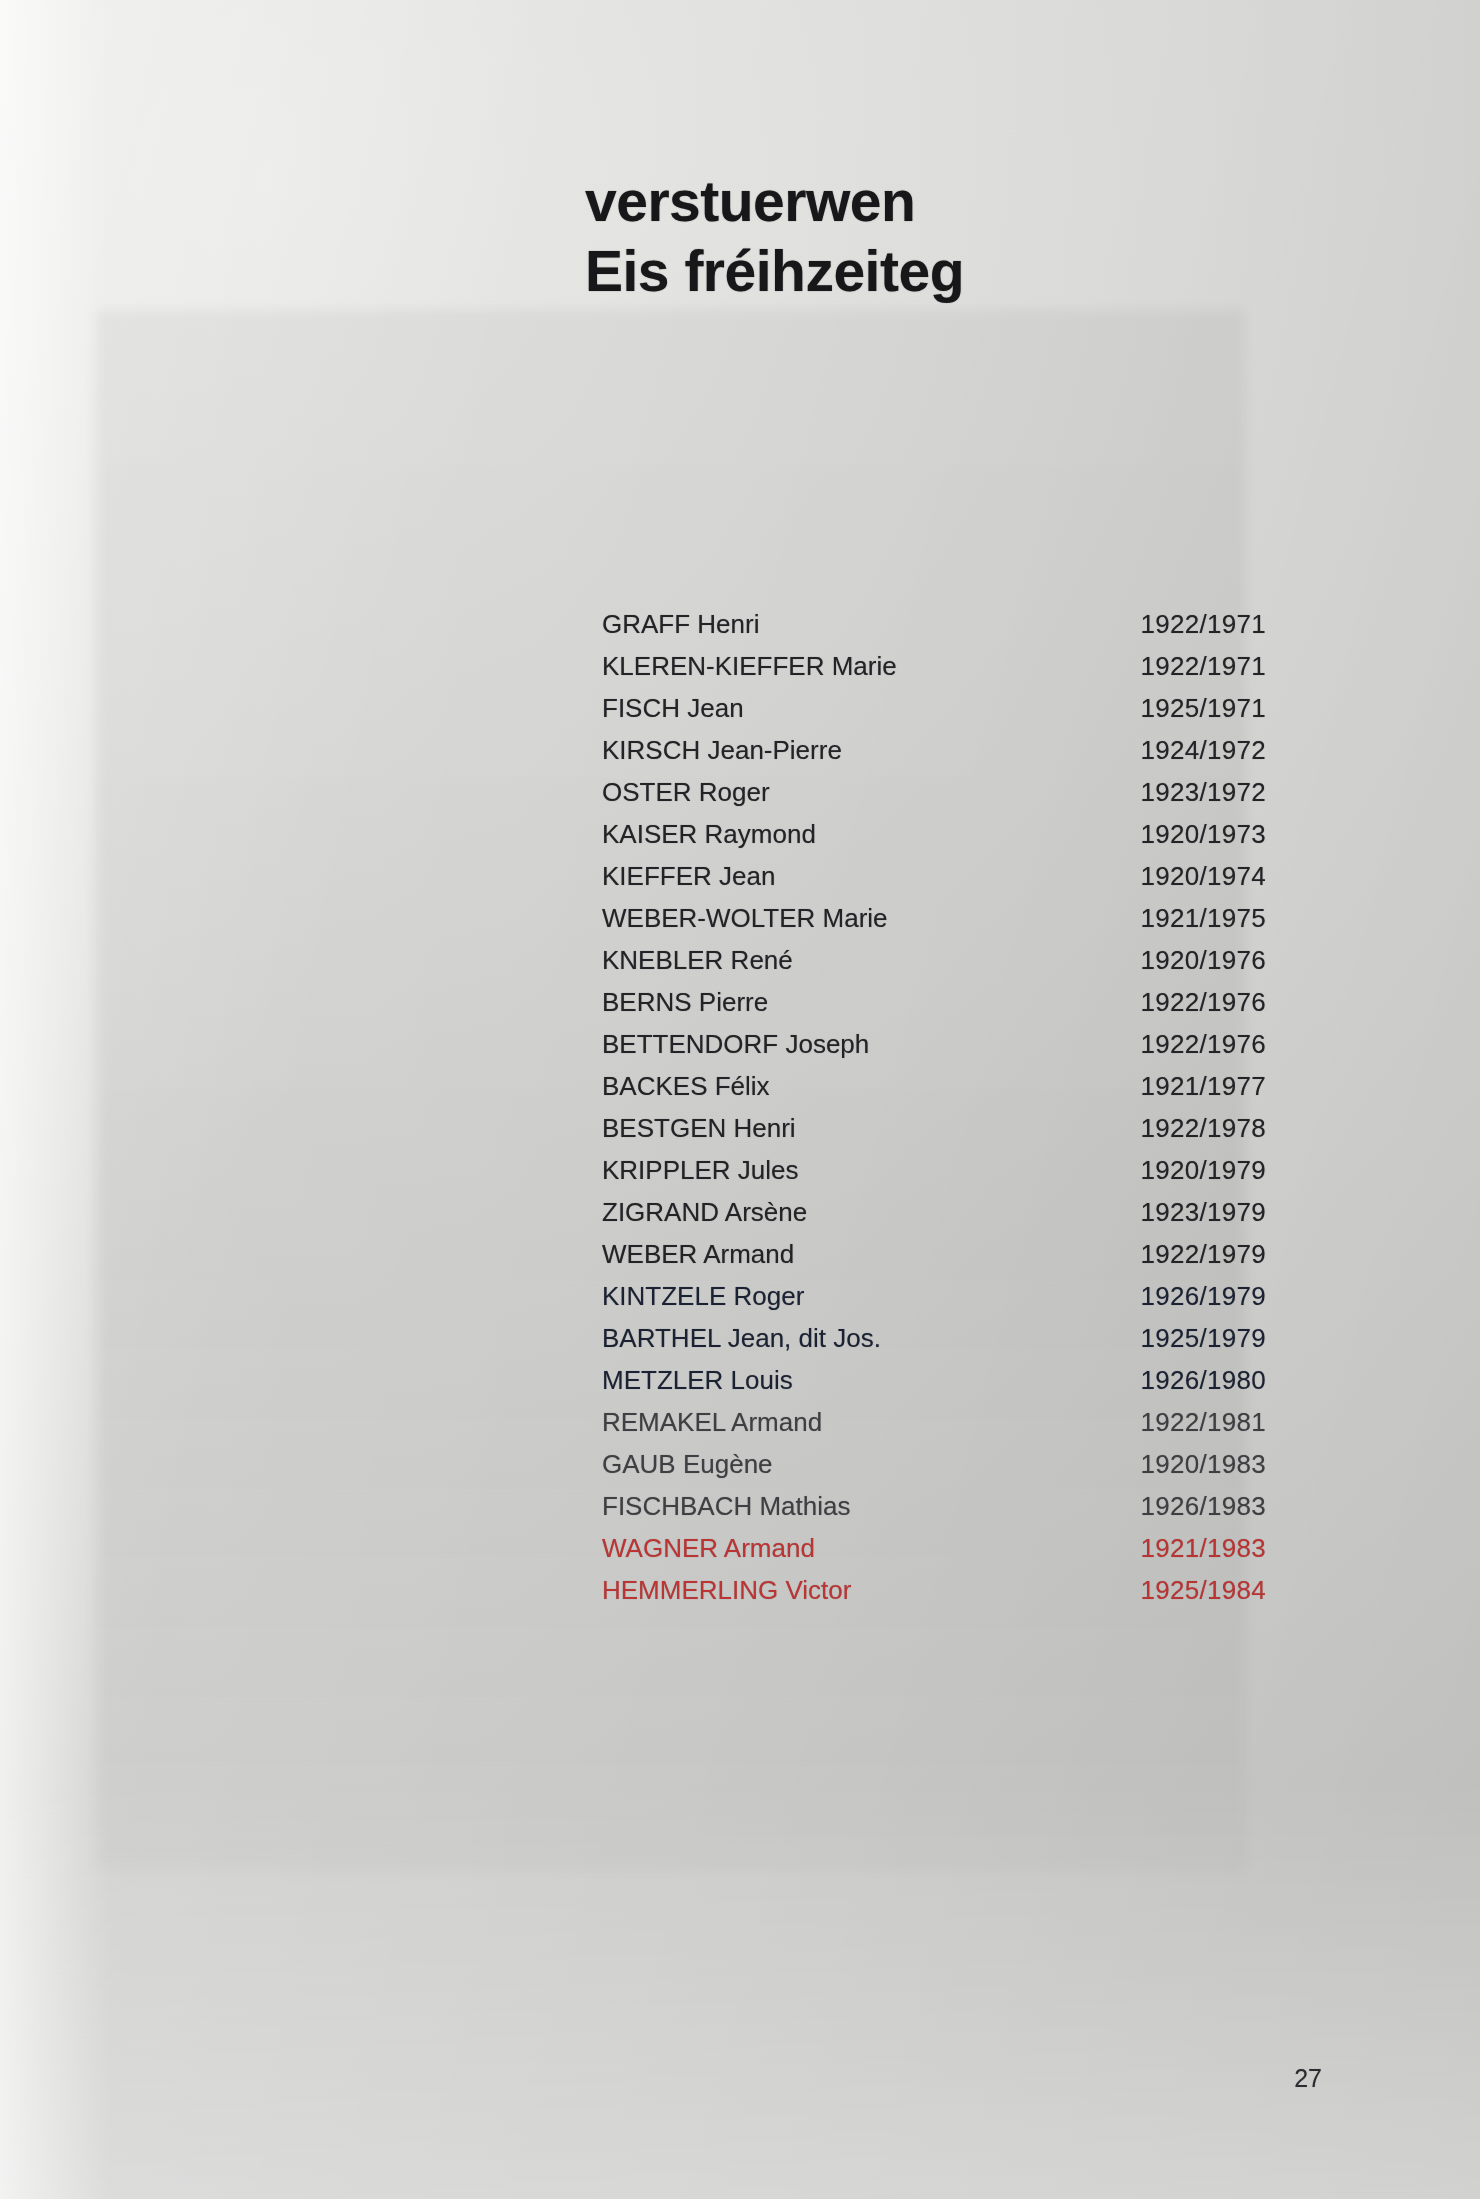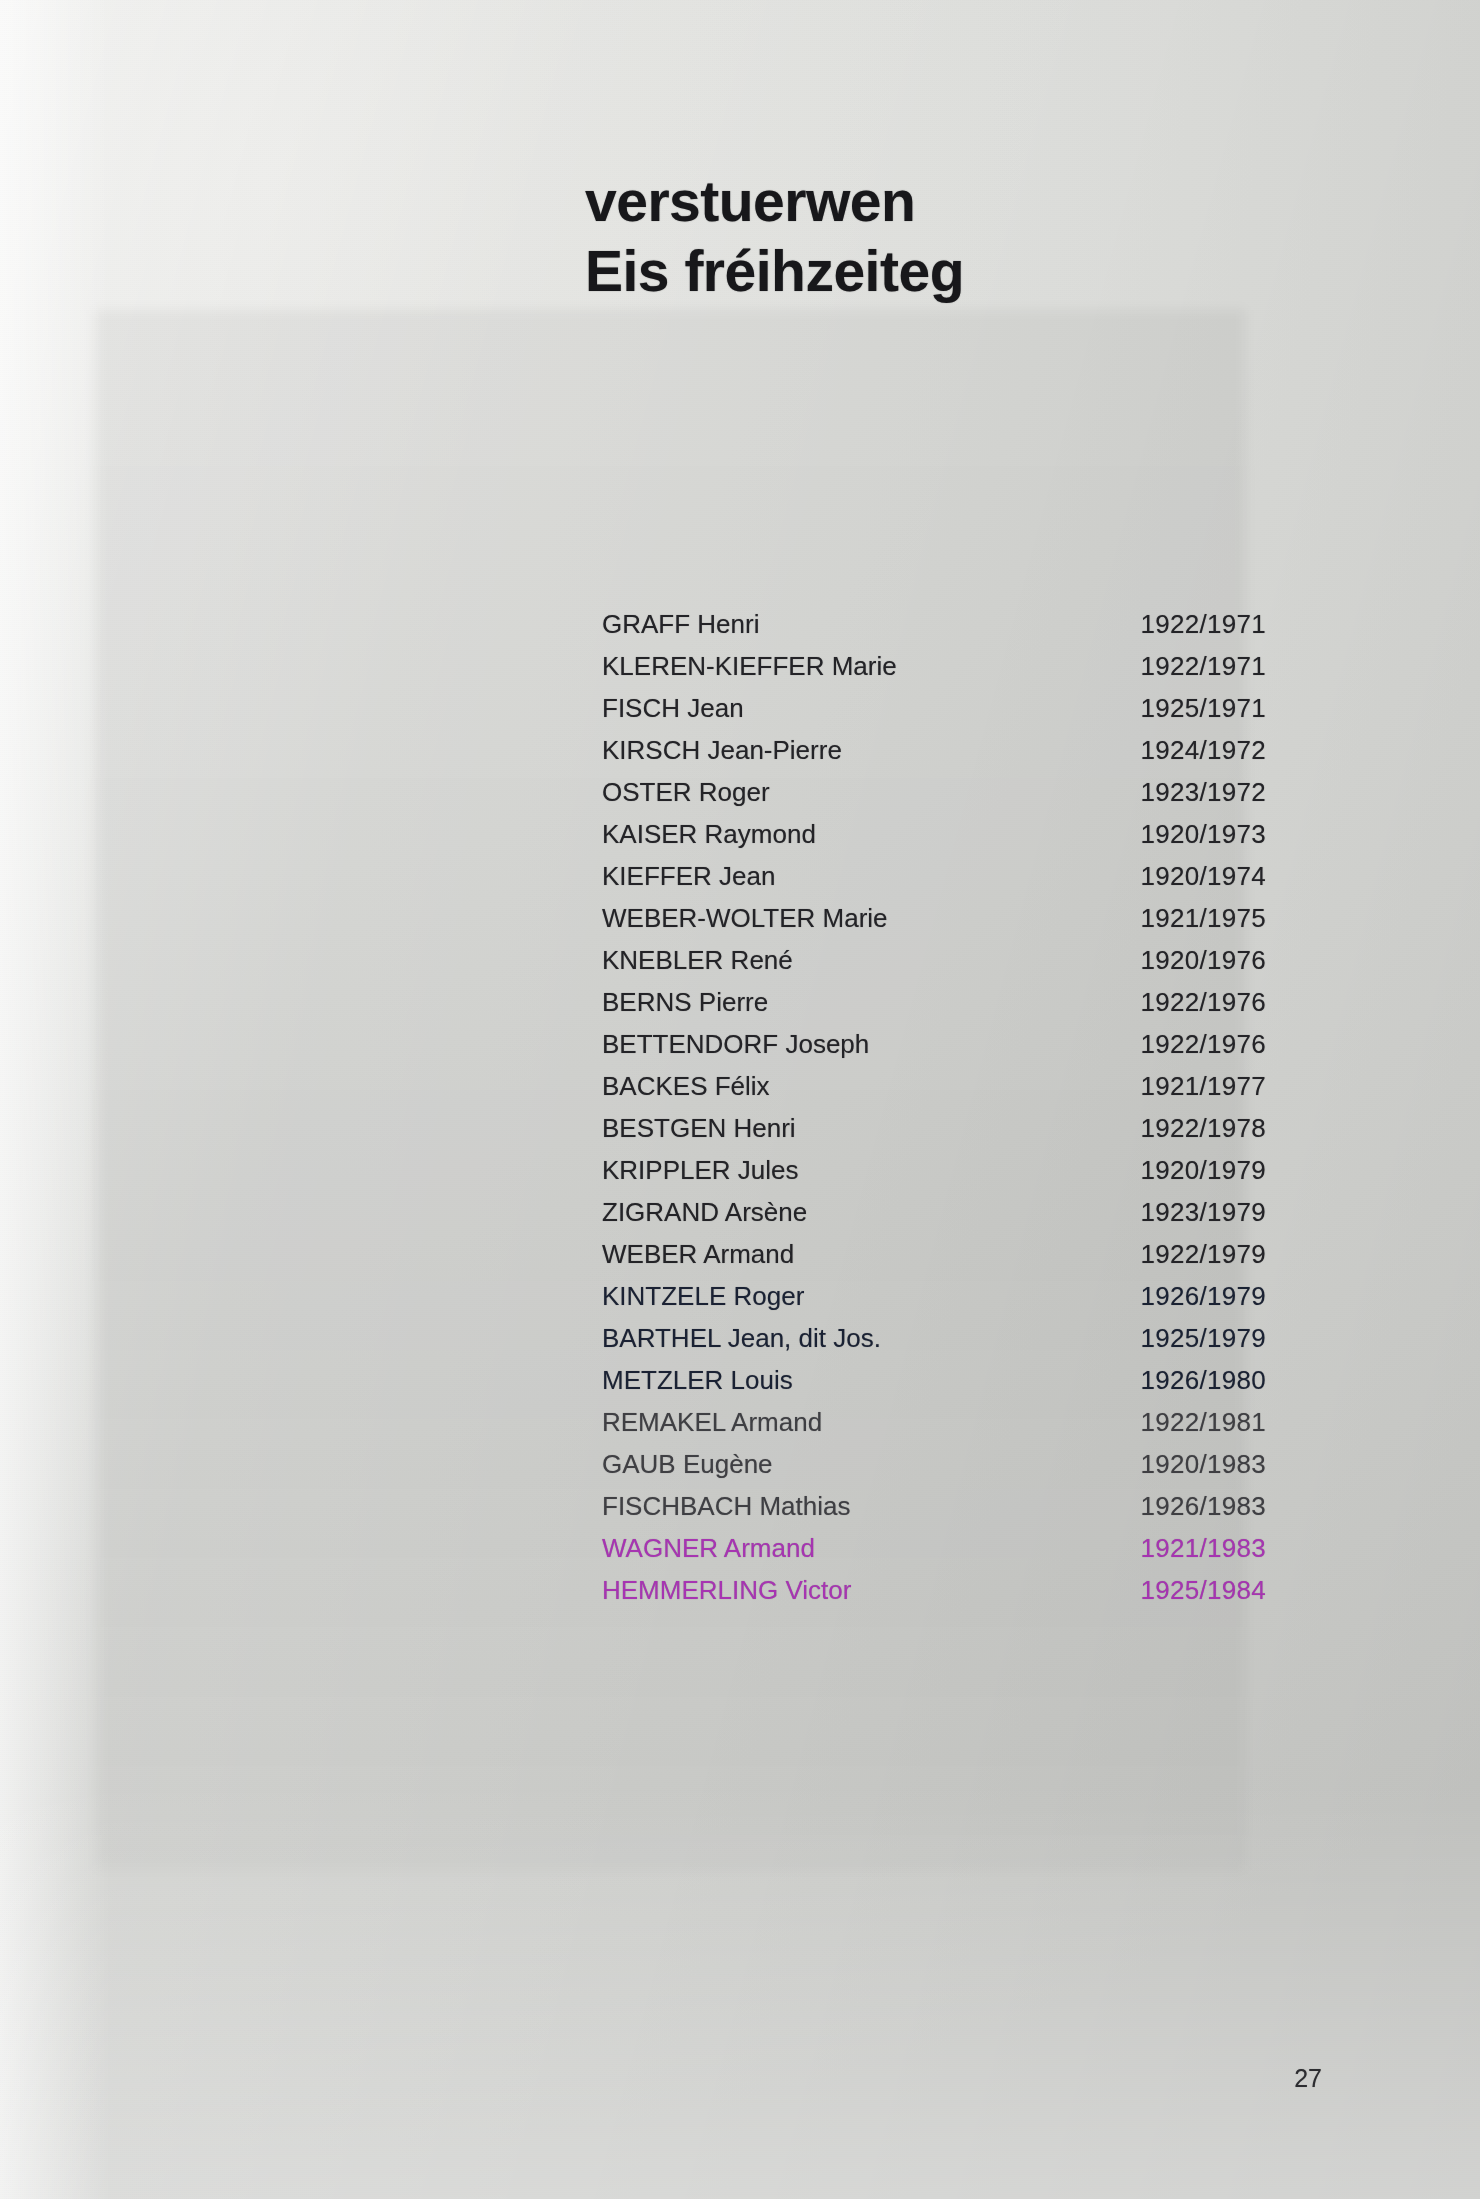--- a/index.html
+++ b/index.html
@@ -107,21 +107,21 @@
     position: absolute;
     right: 0;
     top: 0;
     white-space: nowrap;
     letter-spacing: 0.3px;
     margin-left: 8px;
   }
   
   .row:nth-child(n+17) { color: #0f172a; opacity: 0.94; }
   .row:nth-child(n+20) { color: #303035; opacity: 0.90; }
-  .row:nth-child(n+23) { color: #a21caf; opacity: 0.86; }
+  .row:nth-child(n+23) { color: #b91c1c; opacity: 0.86; }
 
   .folio {
     position: absolute;
     right: 158px;
     bottom: 106px;
     font-size: 25px;
     color: #2c2c30;
     text-shadow: 0 0 1px rgba(0,0,0,0.3);
     margin-top: 39px;
   }

